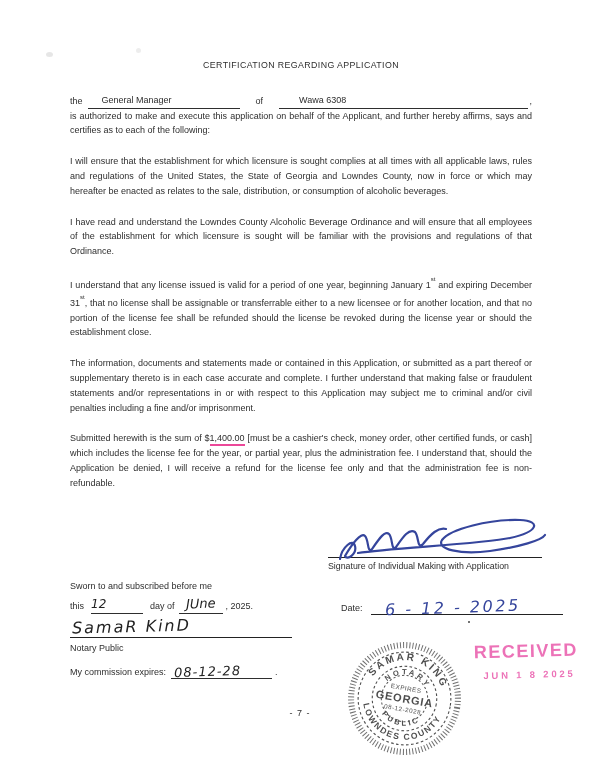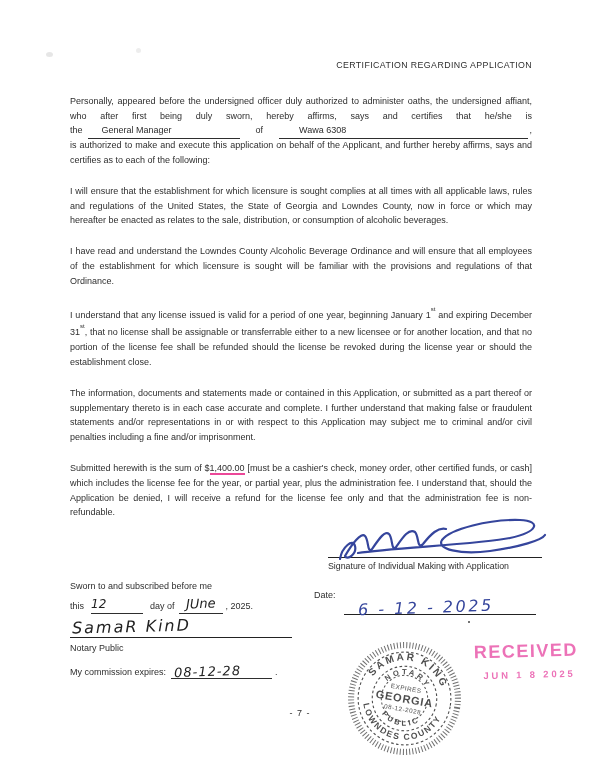--- a/index.html
+++ b/index.html
@@ -5,21 +5,21 @@
   html,body{margin:0;padding:0;background:#ffffff;}
   .page{
     position:relative; width:600px; height:776px; background:#ffffff; overflow:hidden;
     font-family:"Liberation Sans",sans-serif; color:#2e2e2e;
   }
   .speck{position:absolute;background:#d6d6d6;border-radius:50%;}
   .s1{left:46px;top:52px;width:7px;height:5px;opacity:.6;}
   .s2{left:136px;top:48px;width:5px;height:5px;opacity:.45;}
 
   .content{position:absolute; left:70px; top:58px; width:462px; font-size:9px; line-height:14.8px;}
-  .doc-title{font-size:8.8px; font-weight:normal; letter-spacing:.4px; text-align:right; margin:0 0 21px 0;}
+  .doc-title{font-size:8.8px; font-weight:normal; letter-spacing:.4px; text-align:center; margin:0 0 21px 0;}
   .para{margin:0 0 16px 0; text-align:justify;}
   .para.no-gap{margin-bottom:0;}
   .para.just-last{text-align-last:justify;}
   .para.top-flush{margin-top:0;}
   sup{font-size:6px; position:relative; top:-3px;}
   .uline{border-bottom:2px solid #ec4899; padding-bottom:0.5px;}
 
   .fill-line{display:flex; align-items:center; height:14.8px; margin:0;}
   .blank{border-bottom:1.2px solid #2e2e2e;}
   .blank1{width:138px; padding-left:14px; margin-left:5px;}
@@ -33,21 +33,21 @@
   .hand-notary{font-size:16px; letter-spacing:2px; transform:rotate(-1.5deg); display:inline-block;}
   .hand-comm{font-size:13px; letter-spacing:1px; display:inline-block; margin-bottom:-2px; transform:rotate(-2deg);}
   .hand-date{font-size:16px; letter-spacing:2.5px; color:#35459c; display:inline-block; margin-bottom:-3px; transform:rotate(-2deg);}
 
   
   .sig-block{position:absolute; left:328px; top:514px; width:220px;}
   .scribble{display:block; margin:0 0 -9px 4px;}
   .sig-rule{border-top:1.3px solid #222; width:214px;}
   .sig-label{font-size:8.8px; margin-top:3px; color:#2e2e2e;}
 
-  .date-row{position:absolute; left:314px; top:590px; width:222px; display:flex; align-items:flex-start; font-size:9px;}
+  .date-row{position:absolute; left:341px; top:590px; width:222px; display:flex; align-items:flex-end; font-size:9px;}
   .date-lbl{padding-bottom:2px;}
   .date-blank{flex:1; margin-left:8px; height:24px; display:flex; align-items:flex-end; padding-left:14px; border-bottom:1.4px solid #222;}
   .ink-dot{position:absolute; left:468px; top:621px; width:2px; height:2px; background:#444; border-radius:50%;}
 
   
   .sworn{position:absolute; left:70px; top:579px; width:252px; font-size:9px; line-height:15px;}
   .sworn-line2{display:flex; align-items:flex-end; margin-top:2px;}
   .day-blank{width:52px; text-align:left; margin:0 7px;}
   .month-blank{width:44px; text-align:center; margin:0 3px 0 4px;}
 
@@ -78,21 +78,20 @@
 </head>
 <body>
 
 <div class="page">
   <div class="speck s1"></div>
   <div class="speck s2"></div>
 
   <div class="content">
     <h1 class="doc-title">CERTIFICATION REGARDING APPLICATION</h1>
 
-    <p class="para just-last no-gap"><span>Personally, appeared before the undersigned officer duly authorized to administer oaths, the undersigned affiant, who after first being duly sworn, hereby affirms, says and certifies that he/she is</span></p>
 
     <div class="fill-line">
       <span>the</span>
       <span class="blank blank1"><span>General Manager</span></span>
       <span class="fl-of">of</span>
       <span class="blank blank2"><span>Wawa 6308</span></span>
       <span>,</span>
     </div>
 
     <p class="para top-flush"><span>is authorized to make and execute this application on behalf of the Applicant, and further hereby affirms, says and certifies as to each of the following:</span></p>

